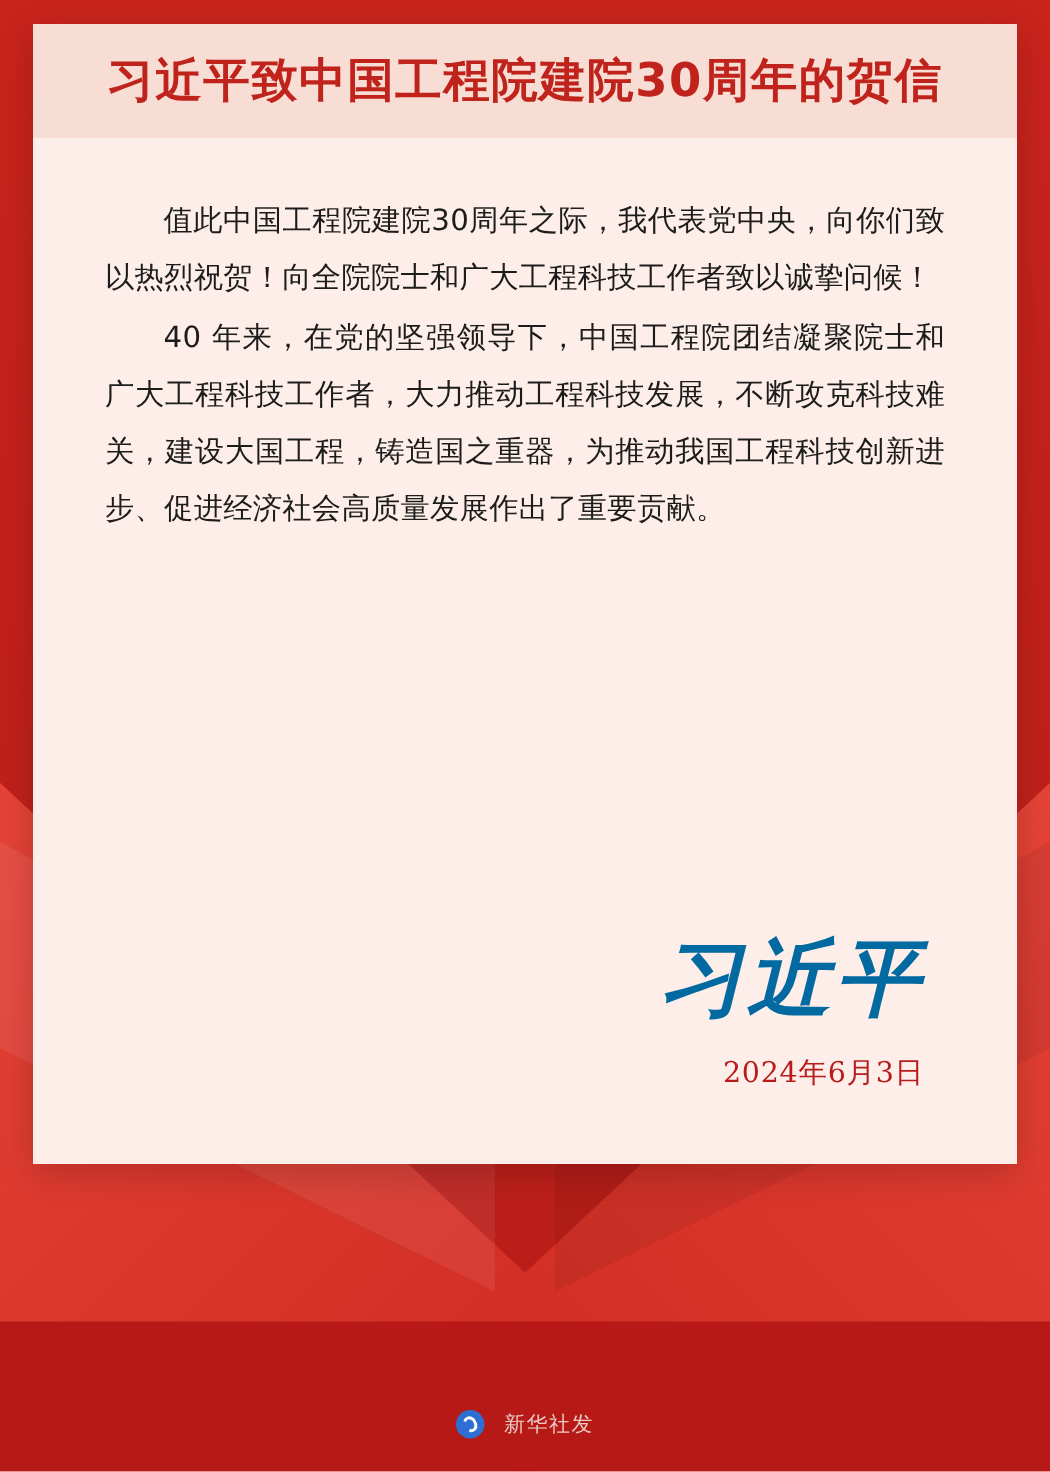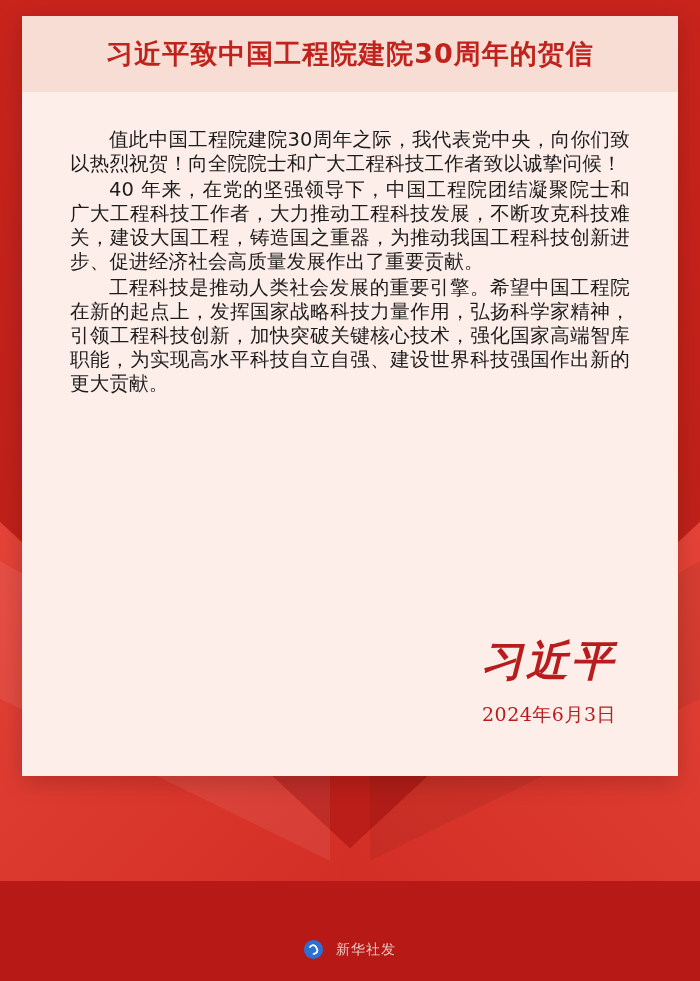--- a/index.html
+++ b/index.html
@@ -106,53 +106,53 @@
     top: 0;
     height: 76px;
     background: #f8ddd4;
     display: flex;
     align-items: center;
     justify-content: center;
   }
   .title-text {
     font-family: "DejaVu Sans", "Liberation Sans", sans-serif;
     font-weight: bold;
-    font-size: 27px;
+    font-size: 31px;
     letter-spacing: 1px;
     color: #c0231b;
     white-space: nowrap;
   }
   .body-area {
     position: absolute;
     left: 48px;
     right: 48px;
     top: 112px;
   }
   .para {
     font-family: "DejaVu Sans", "Liberation Sans", sans-serif;
     font-size: 19.5px;
-    line-height: 24px;
+    line-height: 38px;
     color: #1c1c1c;
     text-indent: 2em;
     text-align: justify;
     margin: 0 0 2px 0;
     letter-spacing: 0.2px;
   }
   .signature-block {
     position: absolute;
     right: 62px;
     bottom: 48px;
     text-align: right;
   }
   .signature {
     font-family: "DejaVu Serif", "Liberation Serif", serif;
     font-weight: bold;
     font-style: italic;
-    font-size: 42px;
-    color: #b91c1c;
+    font-size: 56px;
+    color: #0369a1;
     letter-spacing: 3px;
     line-height: 1.1;
   }
   .sign-date {
     margin-top: 18px;
     font-family: "DejaVu Serif", "Liberation Serif", serif;
     font-size: 19px;
     color: #b91c1c;
     letter-spacing: 0.5px;
   }
@@ -211,21 +211,20 @@
   <div class="letter">
     <div class="letter-inner">
 
       <div class="title-band">
         <div class="title-text">习近平致中国工程院建院30周年的贺信</div>
       </div>
 
       <div class="body-area">
         <p class="para">值此中国工程院建院30周年之际，我代表党中央，向你们致以热烈祝贺！向全院院士和广大工程科技工作者致以诚挚问候！</p>
         <p class="para">40 年来，在党的坚强领导下，中国工程院团结凝聚院士和广大工程科技工作者，大力推动工程科技发展，不断攻克科技难关，建设大国工程，铸造国之重器，为推动我国工程科技创新进步、促进经济社会高质量发展作出了重要贡献。</p>
-        <p class="para">工程科技是推动人类社会发展的重要引擎。希望中国工程院在新的起点上，发挥国家战略科技力量作用，弘扬科学家精神，引领工程科技创新，加快突破关键核心技术，强化国家高端智库职能，为实现高水平科技自立自强、建设世界科技强国作出新的更大贡献。</p>
       </div>
 
       <div class="signature-block">
         <div class="signature">习近平</div>
         <div class="sign-date">2024年6月3日</div>
       </div>
 
     </div>
   </div>
 

